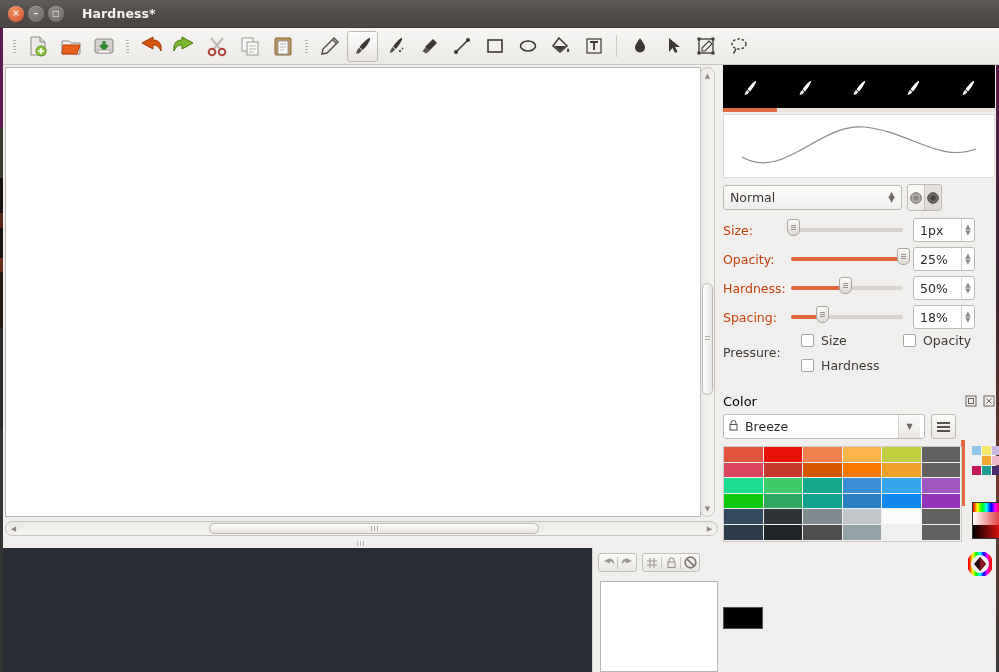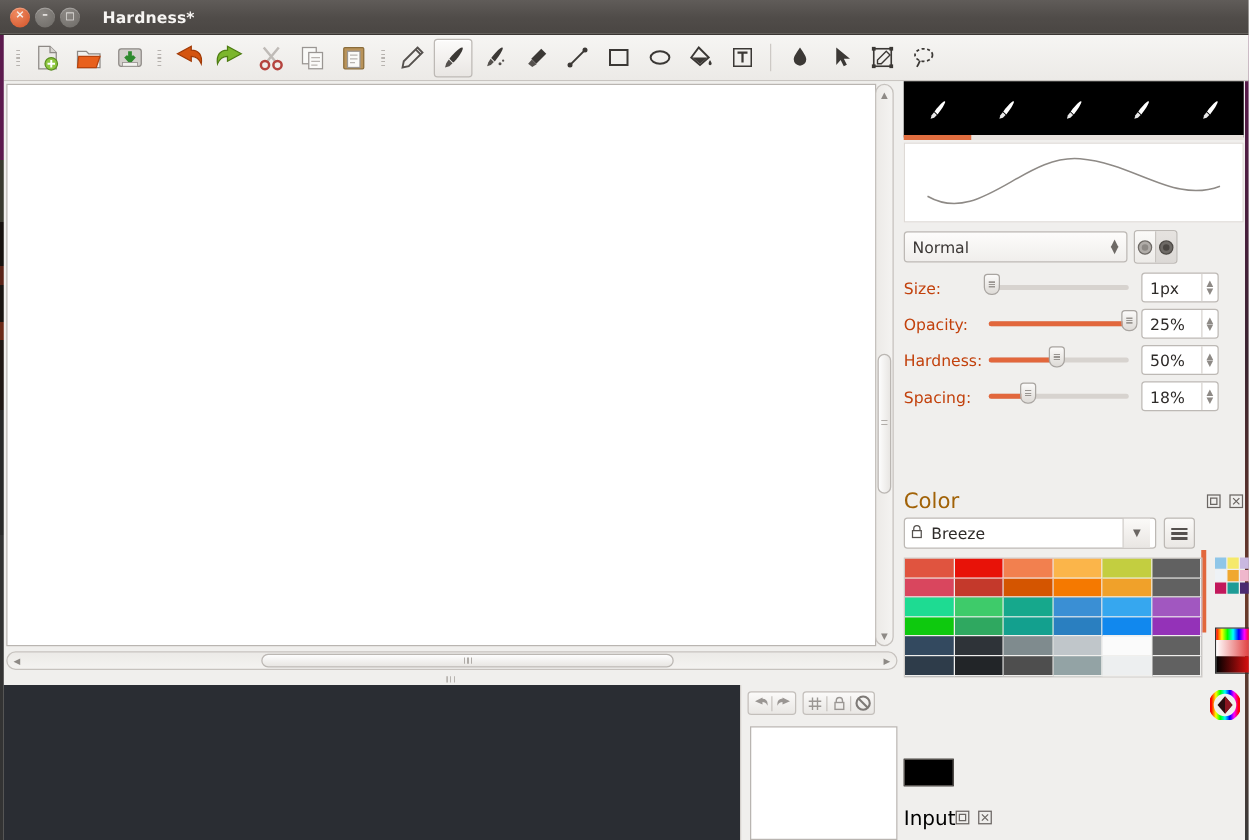--- a/index.html
+++ b/index.html
@@ -223,21 +223,21 @@
   .chk .box {
     width: 13px; height: 13px; background: #fff;
     border: 1px solid #a9a5a1; border-radius: 2px;
   }
   .chk span.t { font-size: 12.5px; color: #3c3836; }
 
   .dock-header {
     position: absolute; left: 4px; width: 272px; height: 22px;
     display: flex; align-items: center;
   }
-  .dock-header .ttl { font-size: 17px; color: #a16207; }
+  .dock-header .ttl { font-size: 13px; color: #000000; }
   .dock-header .btns { margin-left: auto; display: flex; gap: 6px; color: #6a6663; }
 
   .palette-row { position: absolute; left: 4px; top: 349px; width: 272px; display: flex; align-items: center; }
   .pal-combo {
     width: 202px; height: 25px; background: #fff;
     border: 1px solid #bdb9b5; border-radius: 3px;
     display: flex; align-items: center; padding: 0 4px; gap: 6px;
     font-size: 12.5px; color: #2e2b29;
   }
   .pal-combo .drop {
@@ -668,20 +668,35 @@
       </span>
       <span class="spinbox">
         <span>18%</span>
         <span class="arrows">
             <span>▲</span>
             <span>▼</span>
           </span>
       </span>
     </div>
 
+    <div class="pressure-block">
+      <span class="pressure-label">Pressure:</span>
+      <label class="chk" style="left:78px; top:6px">
+        <span class="box"></span>
+        <span class="t">Size</span>
+      </label>
+      <label class="chk" style="left:180px; top:6px">
+        <span class="box"></span>
+        <span class="t">Opacity</span>
+      </label>
+      <label class="chk" style="left:78px; top:31px">
+        <span class="box"></span>
+        <span class="t">Hardness</span>
+      </label>
+    </div>
 
     <div class="dock-header" style="top:325px">
       <span class="ttl">Color</span>
       <span class="btns">
         <span>
           <svg width="12" height="12" viewBox="0 0 12 12">
               <rect x="1" y="1" width="10" height="10" fill="none" stroke="#6a6663"></rect>
               <rect x="3.5" y="3.5" width="5" height="5" fill="none" stroke="#6a6663"></rect>
             </svg>
         </span>
@@ -782,32 +797,15 @@
             </linearGradient>
         </defs>
         <circle cx="12" cy="12" r="11" fill="none" stroke="url(#g1)" stroke-width="4"></circle>
         <path d="M12 5l6 7-6 7-6-7z" fill="#2a0d10"></path>
         <path d="M12 5l6 7-6 7z" fill="#8a1520"></path>
       </svg>
     </div>
 
     <div class="fg-swatch"></div>
 
-    <div class="input-header">
-      <span class="ttl">Input</span>
-      <span class="btns">
-        <span>
-          <svg width="12" height="12" viewBox="0 0 12 12">
-              <rect x="1" y="1" width="10" height="10" fill="none" stroke="#6a6663"></rect>
-              <rect x="3.5" y="3.5" width="5" height="5" fill="none" stroke="#6a6663"></rect>
-            </svg>
-        </span>
-        <span>
-          <svg width="12" height="12" viewBox="0 0 12 12">
-              <rect x="1" y="1" width="10" height="10" fill="none" stroke="#6a6663"></rect>
-              <path d="M3.5 3.5l5 5M8.5 3.5l-5 5" stroke="#6a6663"></path>
-            </svg>
-        </span>
-      </span>
-    </div>
 
   </div>
 </div>
 
 </body></html>

